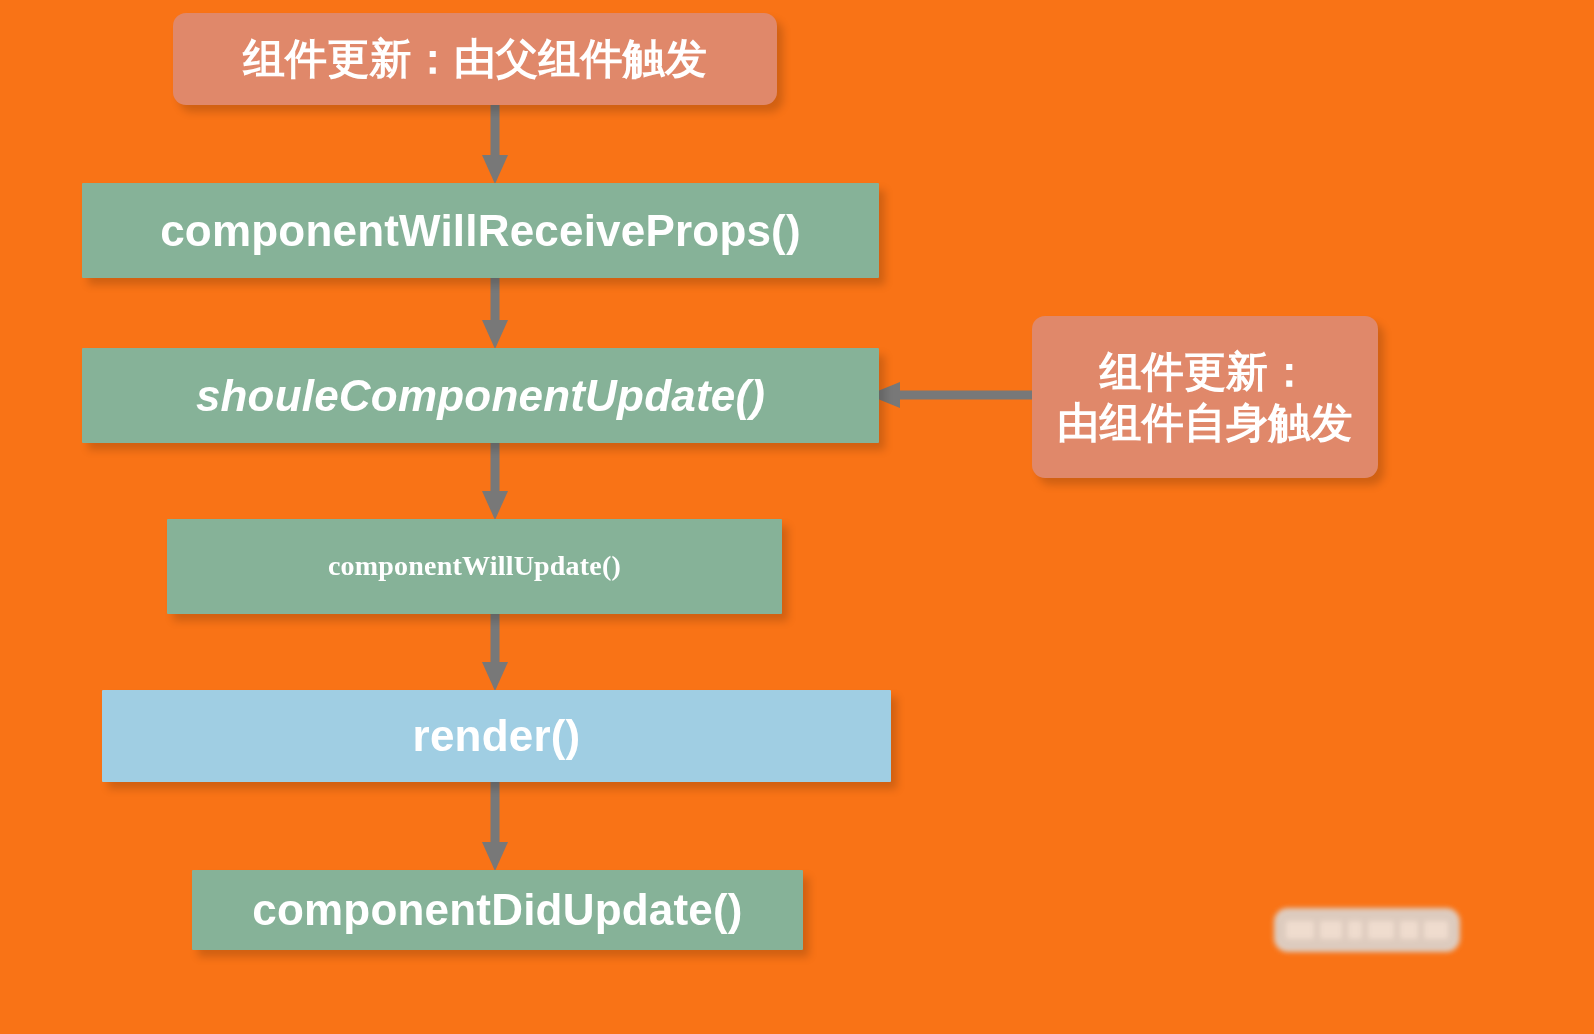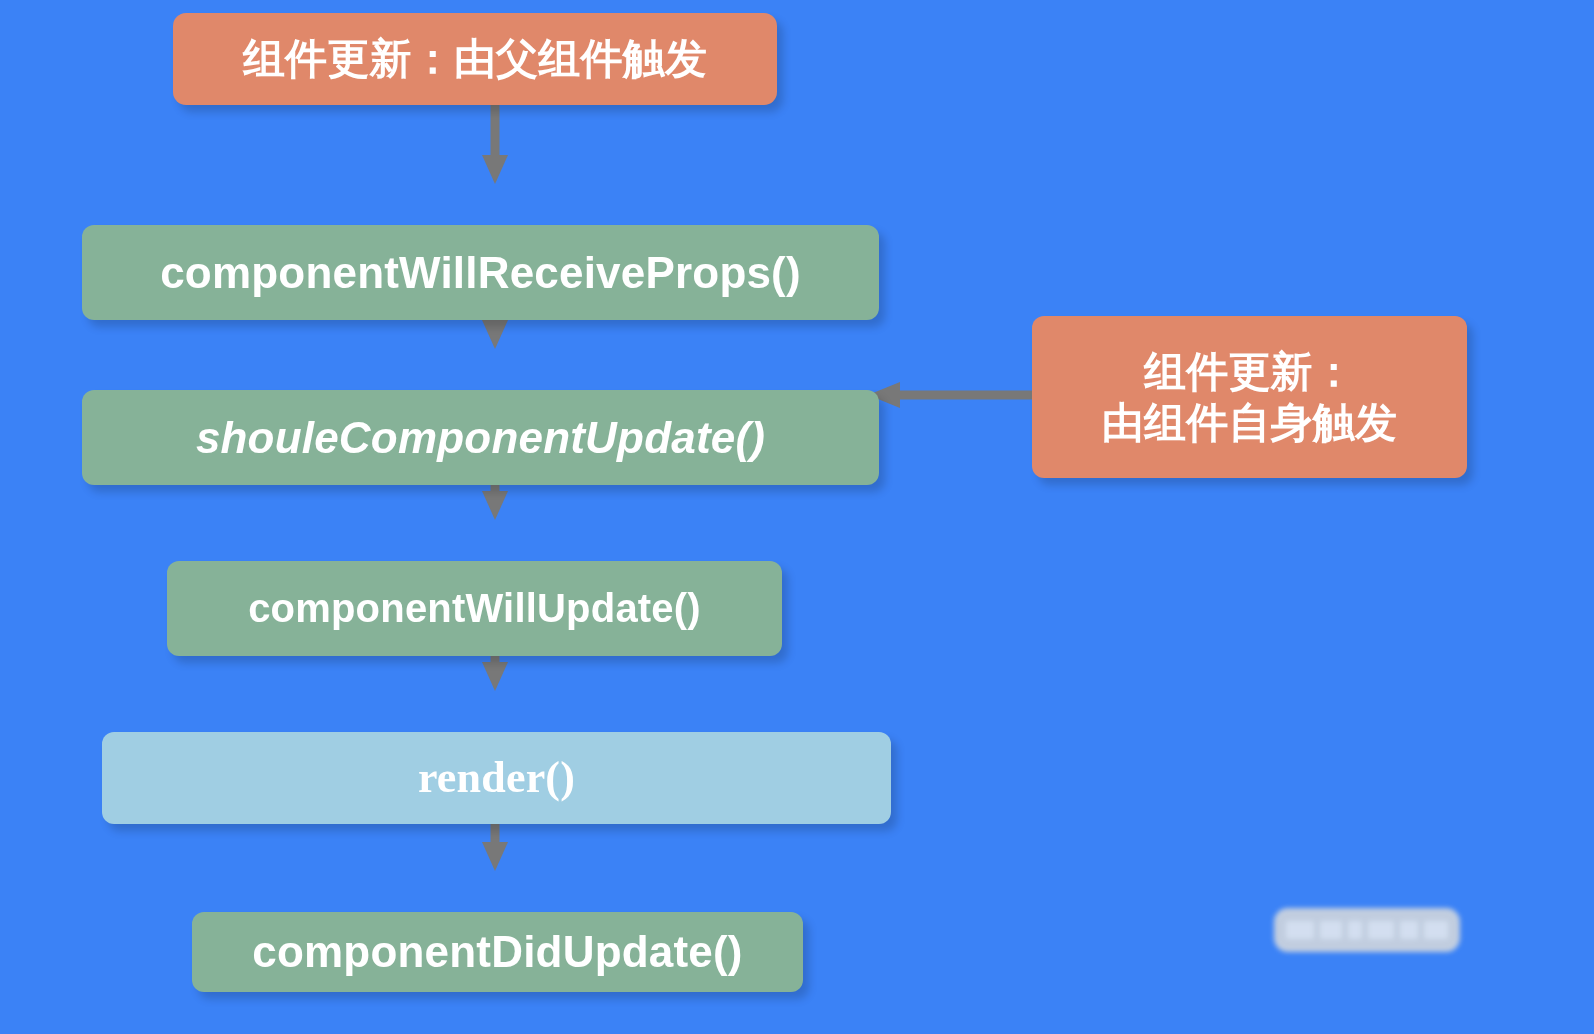--- a/index.html
+++ b/index.html
@@ -8,42 +8,42 @@
     padding: 0;
     background: #ffffff;
   }
   body {
     font-family: "Liberation Sans", "DejaVu Sans", sans-serif;
   }
   #canvas {
     position: relative;
     width: 1594px;
     height: 1034px;
-    background: #3b82f6;
+    background: #f97316;
     overflow: hidden;
   }
   .node {
     position: absolute;
     display: flex;
     align-items: center;
     justify-content: center;
     box-sizing: border-box;
     color: #ffffff;
     text-align: center;
     line-height: 1.22;
     font-weight: 600;
     letter-spacing: 0.2px;
     box-shadow: 6px 7px 9px rgba(0,0,0,0.17);
     white-space: pre-line;
   }
   .node.green  { background: #86b298; }
-  .node.blue   { background: #a0cee3; font-family: Liberation Serif, serif; }
+  .node.blue   { background: #a0cee3; }
   .node.orange { background: #e0886a; border-radius: 13px; }
 
-  .node.sq { border-radius: 12px; margin-top: 42px; }
+  .node.sq { border-radius: 1px; }
 
   .label-cn {
     font-family: "DejaVu Sans", "Liberation Sans", sans-serif;
     font-weight: 700;
   }
 
   .arrow {
     position: absolute;
   }
   .arrow svg { display: block; overflow: visible; }
@@ -115,24 +115,24 @@
       <polygon points="2,14 34,1 34,27" fill="#787878"></polygon>
     </svg>
   </div>
 
   <div class="node orange label-cn" style="left:173px; top:13px; width:604px; height:92px; font-size:42px;">组件更新：由父组件触发</div>
 
   <div class="node green sq" style="left:82px; top:183px; width:797px; height:95px; font-size:44px;">componentWillReceiveProps()</div>
 
   <div class="node green sq" style="left:82px; top:348px; width:797px; height:95px; font-size:44px;font-style:italic;">shouleComponentUpdate()</div>
 
-  <div class="node orange label-cn" style="left:1032px; top:316px; width:435px; height:162px; font-size:42px;border-radius:12px;">组件更新：
+  <div class="node orange label-cn" style="left:1032px; top:316px; width:346px; height:162px; font-size:42px;">组件更新：
 由组件自身触发</div>
 
-  <div class="node green sq" style="left:167px; top:519px; width:615px; height:95px; font-size:40px;">componentWillUpdate()</div>
+  <div class="node green sq" style="left:167px; top:519px; width:615px; height:95px; font-size:28px;font-family:Liberation Serif, serif;">componentWillUpdate()</div>
 
   <div class="node blue sq" style="left:102px; top:690px; width:789px; height:92px; font-size:44px;">render()</div>
 
   <div class="node green sq" style="left:192px; top:870px; width:611px; height:80px; font-size:44px;">componentDidUpdate()</div>
 
   <div class="watermark" style="left:1274px; top:908px; width:186px; height:44px;">
     <span class="wm-blocks">
       <i style="width:28px;"></i>
         <i style="width:22px;"></i>
         <i style="width:14px;"></i>

